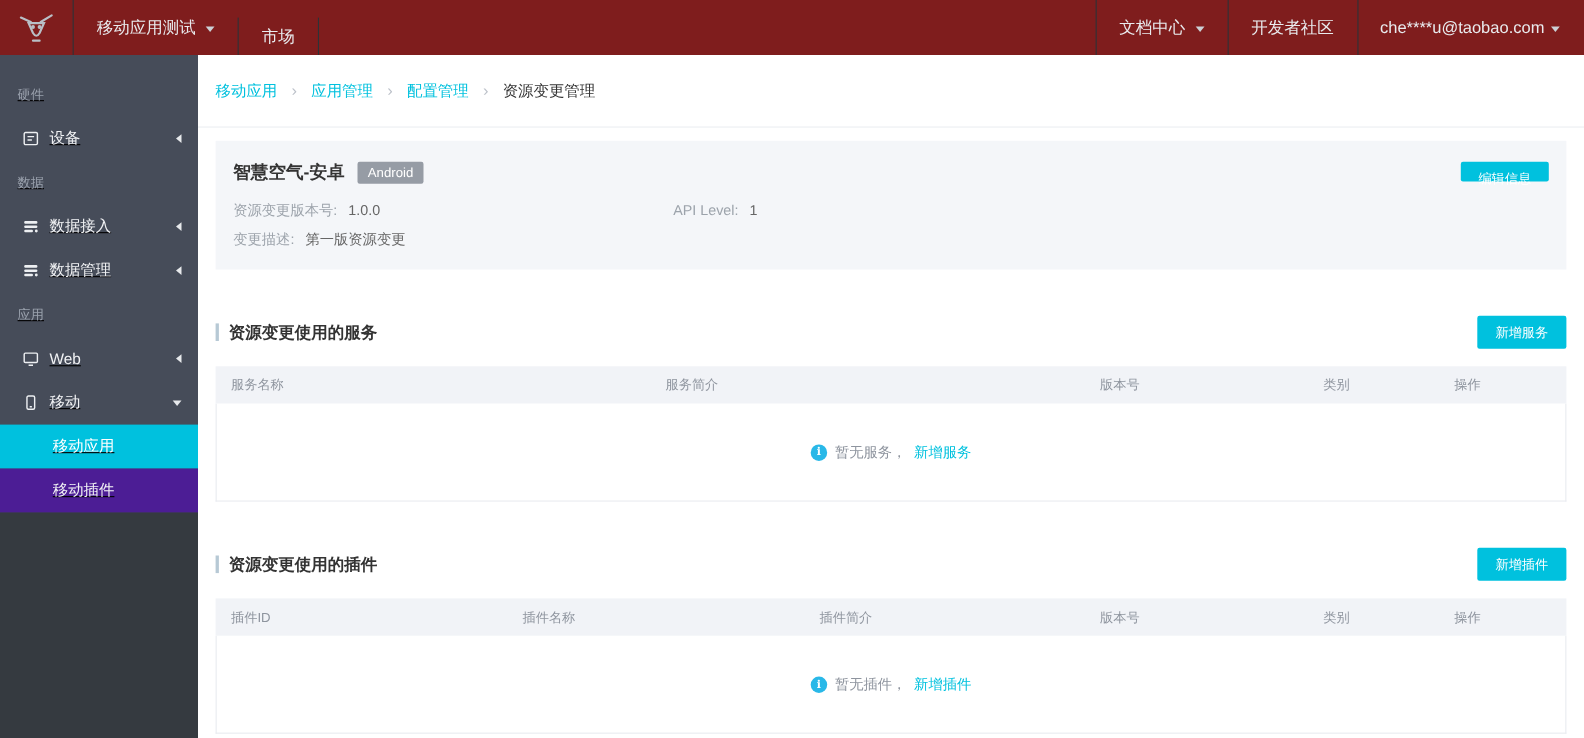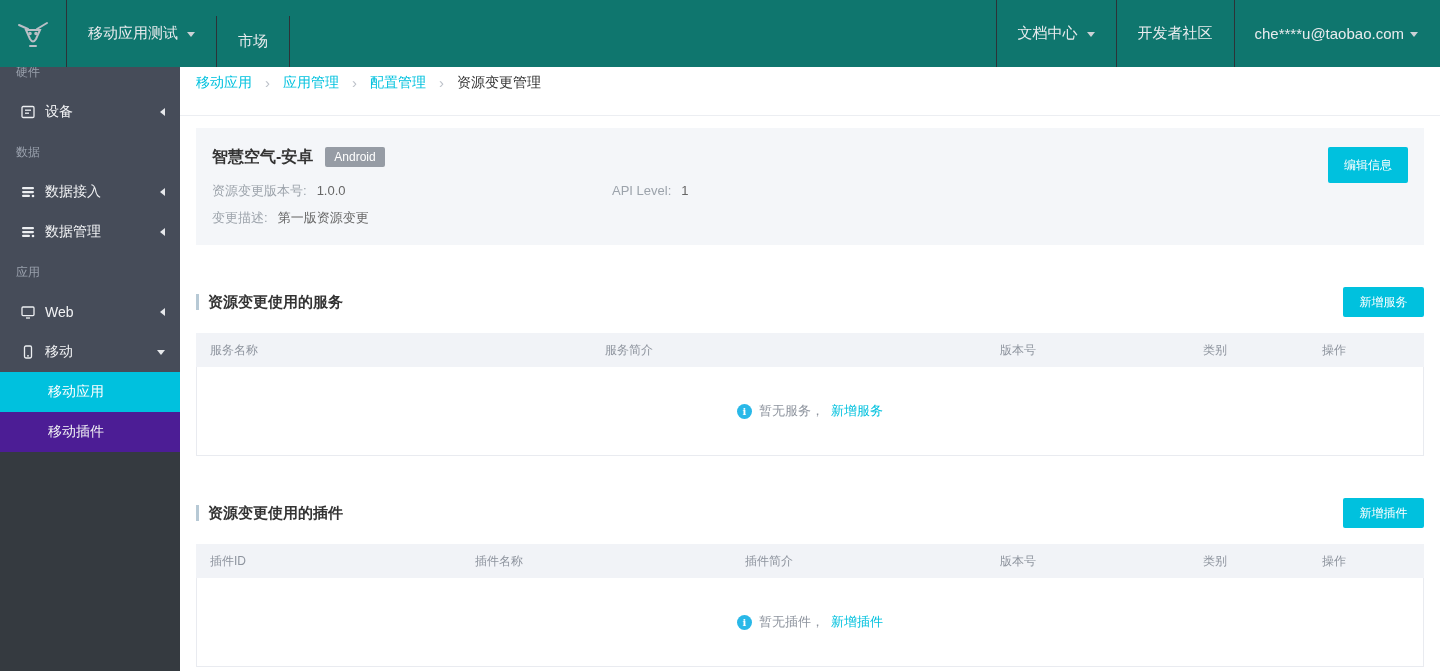--- a/index.html
+++ b/index.html
@@ -2,34 +2,34 @@
 <html><head>
 <meta charset="utf-8">
 <style>
   html,body{margin:0;padding:0;}
   body{
     width:1440px;height:671px;position:relative;overflow:hidden;
     font-family:"Liberation Sans","DejaVu Sans",sans-serif;
     background:#ffffff;-webkit-font-smoothing:antialiased;
   }
   
-  .topbar{position:absolute;top:0;left:0;right:0;height:67px;background:#0f766e;
+  .topbar{position:absolute;top:0;left:0;right:0;height:50px;background:#7f1d1d;
     display:flex;align-items:stretch;color:#e9ebee;z-index:20;}
   .tb-logo{width:66px;display:flex;align-items:center;justify-content:center;}
   .tb-item{display:flex;align-items:center;gap:9px;padding:0 21px;font-size:15px;
     border-left:1px solid #2d3237;cursor:pointer;white-space:nowrap;}
   .tb-item.br{border-right:1px solid #2d3237;margin-top:16px;}
   .tb-spacer{flex:1;}
   .tb-account{padding:0 22px 0 20px;gap:6px;}
   .caret{width:0;height:0;border-left:4px solid transparent;border-right:4px solid transparent;
     border-top:5px solid #ccd1d6;margin-top:2px;}
   
   .sidebar{position:absolute;top:50px;left:0;bottom:0;width:180px;background:#353a40;
     display:flex;flex-direction:column;z-index:10;}
-  .side-menu{background:#464c59;padding-top:2px;}
+  .side-menu{background:#464c59;padding-top:16px;text-decoration:underline;}
   .cat{height:40px;display:flex;align-items:center;padding:0 16px;color:#9aa1ad;font-size:12px;}
   .item{height:40px;display:flex;align-items:center;padding:0 15px 0 20px;color:#f2f3f5;
     font-size:14px;cursor:pointer;}
   .item .icn{width:16px;height:16px;margin-right:9px;display:flex;align-items:center;justify-content:center;flex:none;}
   .item .lbl{flex:1;}
   .tri-left{width:0;height:0;border-top:4px solid transparent;border-bottom:4px solid transparent;
     border-right:5px solid #e7e9ec;}
   .tri-down{width:0;height:0;border-left:4px solid transparent;border-right:4px solid transparent;
     border-top:5px solid #e7e9ec;}
   .subitem{height:40px;display:flex;align-items:center;padding-left:48px;color:#f2f3f5;
@@ -42,21 +42,21 @@
     border-bottom:1px solid #eceef2;font-size:14px;color:#333;}
   .bc-link{color:#00c1de;cursor:pointer;}
   .bc-sep{color:#bcc1c9;font-size:15px;}
   .content{padding:12px 16px 24px;}
   
   .card{background:#f4f6f9;padding:17px 16px 18px;position:relative;}
   .card-title-row{display:flex;align-items:center;gap:12px;margin-bottom:13px;height:24px;}
   .card-title{font-size:16px;font-weight:bold;color:#333;}
   .badge{background:#969ca5;color:#fff;font-size:12px;padding:3px 9px;border-radius:2px;line-height:14px;}
   .edit-btn{position:absolute;top:19px;right:16px;background:#00c1de;color:#fff;font-size:12px;
-    width:80px;height:36px;line-height:30px;text-align:center;border:none;border-radius:2px;cursor:pointer;padding:0;}
+    width:80px;height:18px;line-height:30px;text-align:center;border:none;border-radius:2px;cursor:pointer;padding:0;}
   .field-row{display:flex;margin-top:9px;font-size:13px;line-height:18px;}
   .field{display:flex;}
   .field.w{width:400px;}
   .f-label{color:#9ca3ab;margin-right:10px;}
   .f-value{color:#666;}
   
   .section-head{display:flex;align-items:center;margin-top:42px;margin-bottom:16px;height:30px;}
   .accent{width:3px;height:16px;background:#b7c9d5;margin-right:9px;flex:none;}
   .sec-title{font-size:15px;font-weight:bold;color:#333;flex:1;}
   .add-btn{background:#00c1de;color:#fff;font-size:12px;width:81px;height:30px;line-height:30px;

